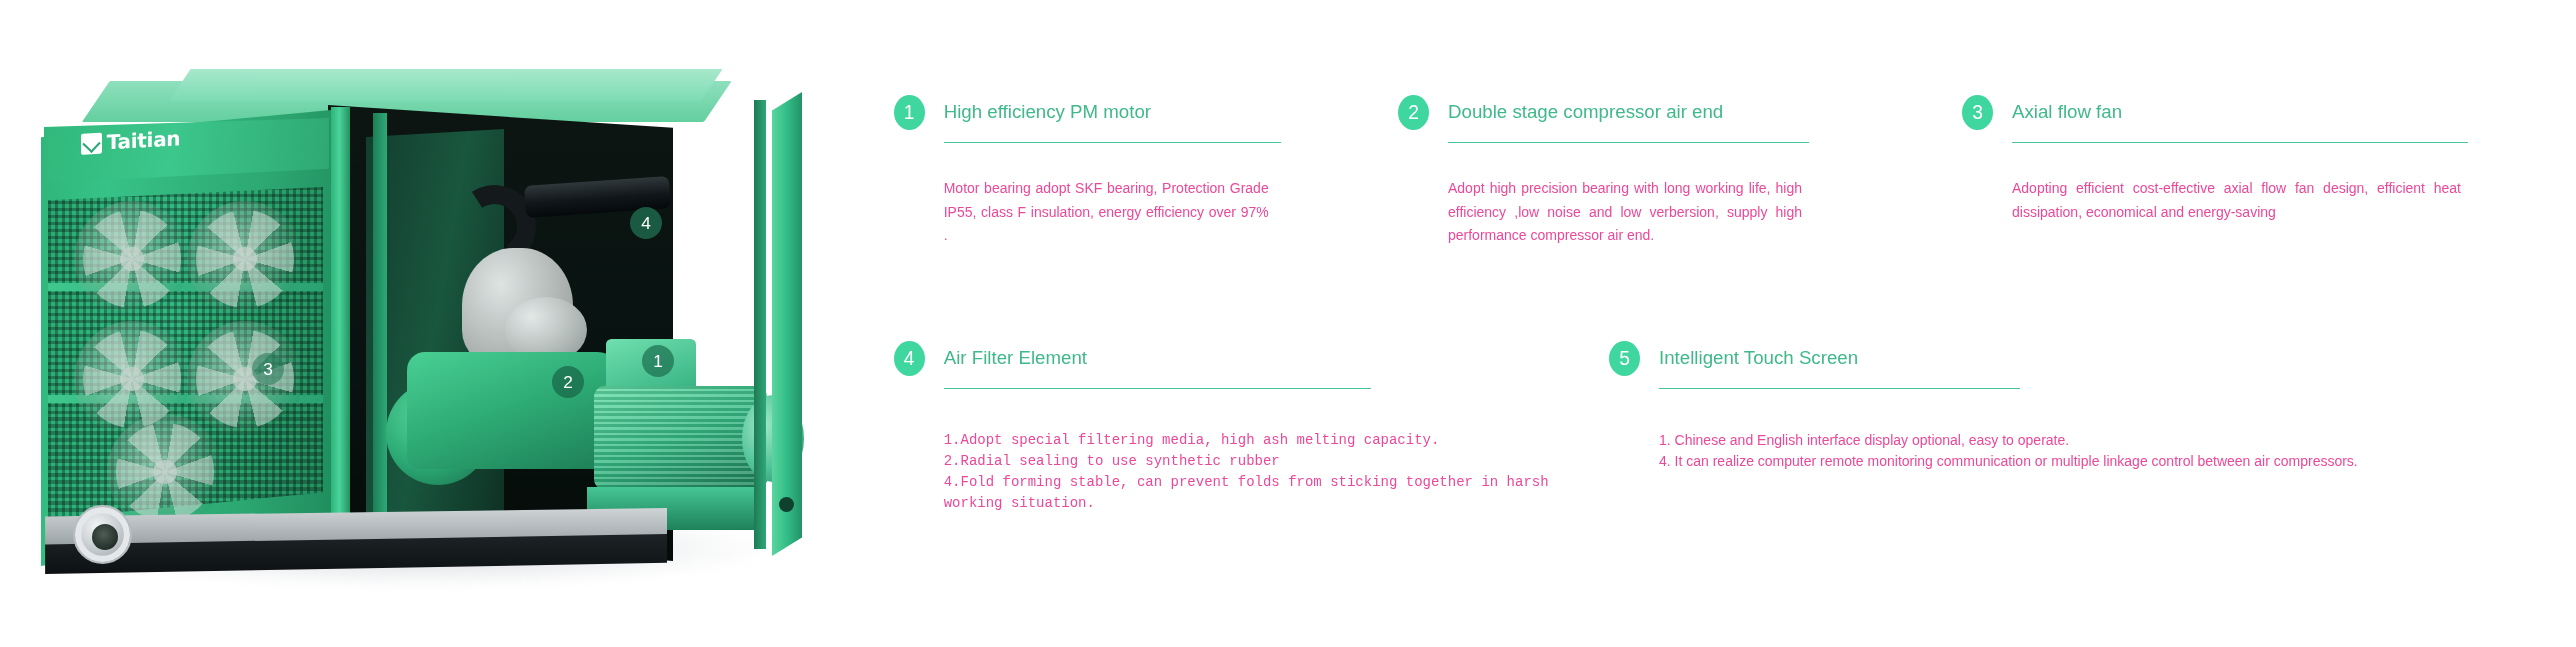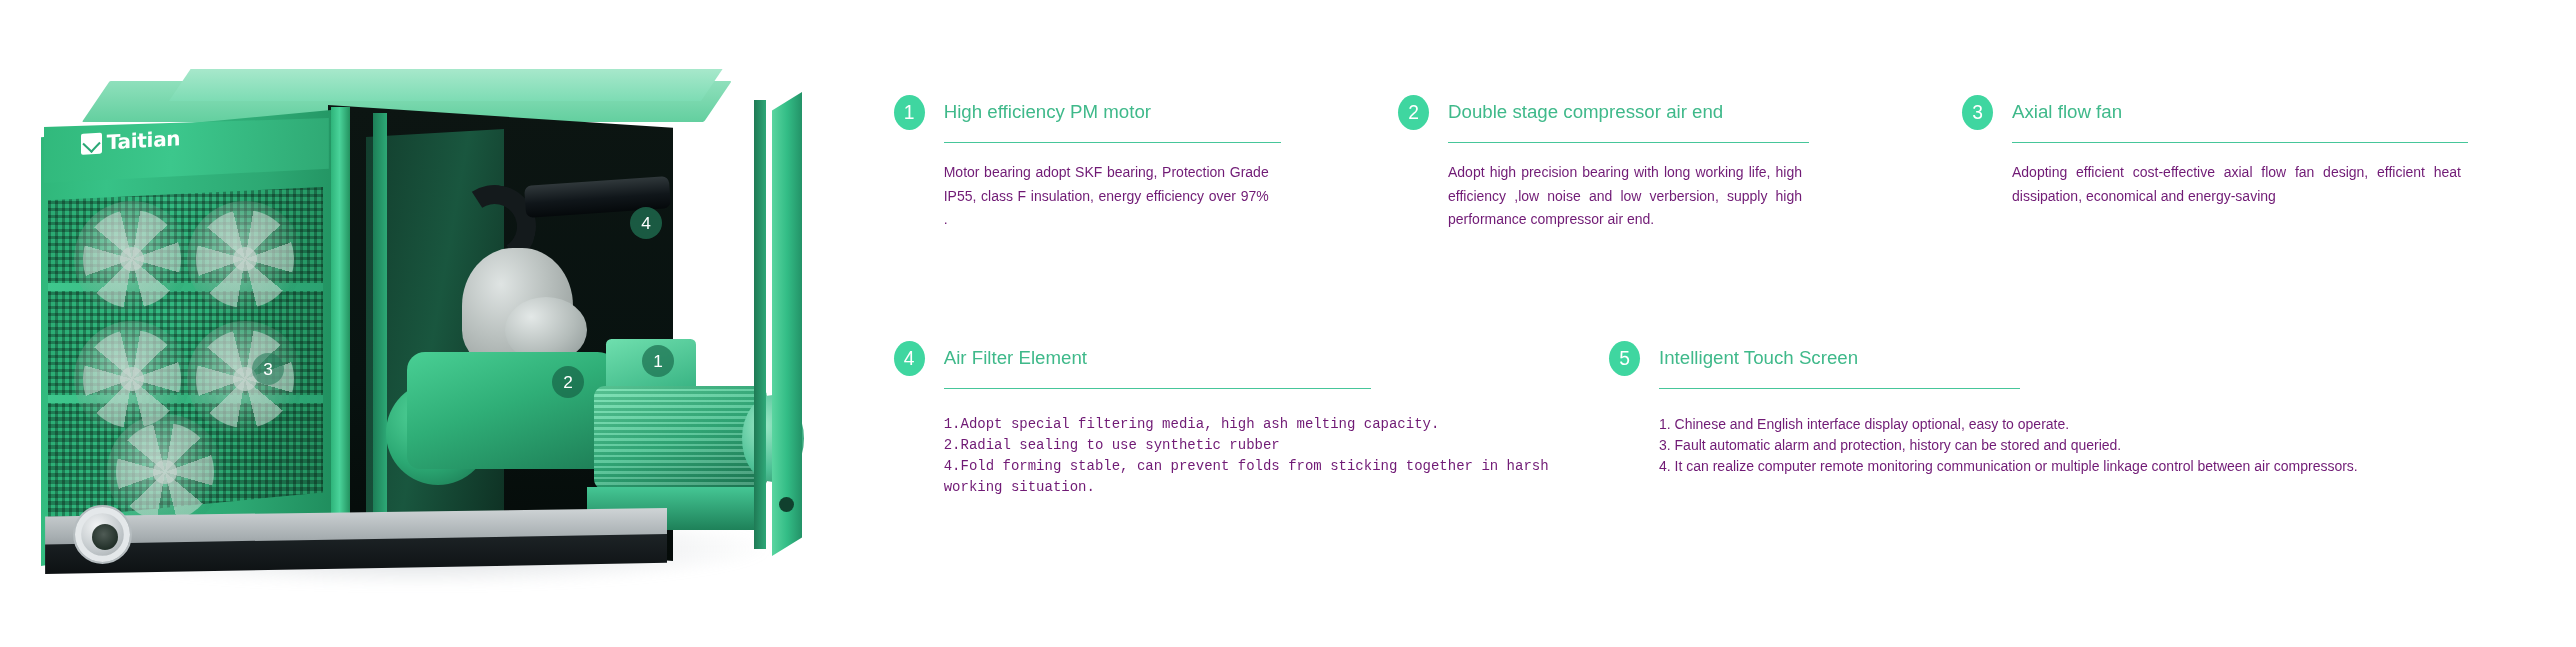--- a/index.html
+++ b/index.html
@@ -235,22 +235,23 @@
     font-family: "Liberation Sans", sans-serif; font-weight: 400;
   }
   .f-title {
     position: absolute; left: 50px; top: 5.5px;
     color: #3fb98a; font-size: 18.7px; font-weight: 400;
     white-space: nowrap;
   }
   .rule { position: absolute; left: 50px; height: 1.4px; background: #46c69a; }
   .f-body {
     position: absolute; left: 50px;
-    color: #701a75; font-size: 14px; line-height: 23.5px;
+    color: #ec4899; font-size: 14px; line-height: 23.5px;
     text-align: justify;
+    margin-top: 16px;
   }
   .f-body p { margin: 0; }
   .f-body.listed { text-align: left; }
 </style>
 </head>
 <body>
 
 <div class="page">
 
   <div class="photo-pane">
@@ -355,20 +356,19 @@
     </div>
 
     <div class="feature" style="left:725px; top:341px; width:746px;">
       <div class="f-head">
         <div class="badge">5</div>
         <div class="f-title">Intelligent Touch Screen</div>
       </div>
       <div class="rule" style="top:47px; width:361px;"></div>
       <div class="f-body listed" style="top:73px; width:705px; line-height:21px;">
         <p>1. Chinese and English interface display optional, easy to operate.</p>
-        <p>3. Fault automatic alarm and protection, history can be stored and queried.</p>
         <p style="text-align:justify;">4.  It  can  realize  computer  remote  monitoring  communication  or  multiple  linkage  control  between  air compressors.</p>
       </div>
     </div>
 
   </div>
 </div>
 
 
 </body></html>

